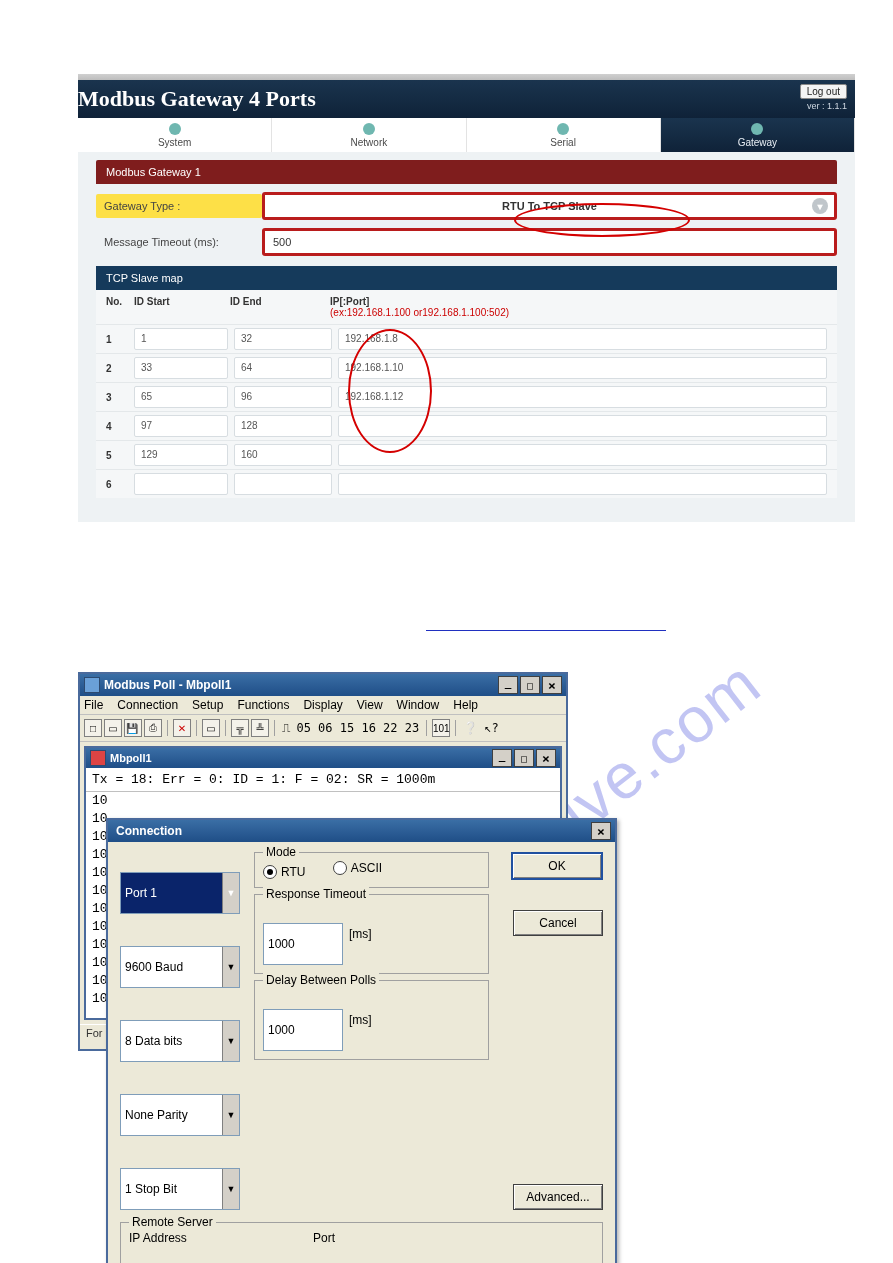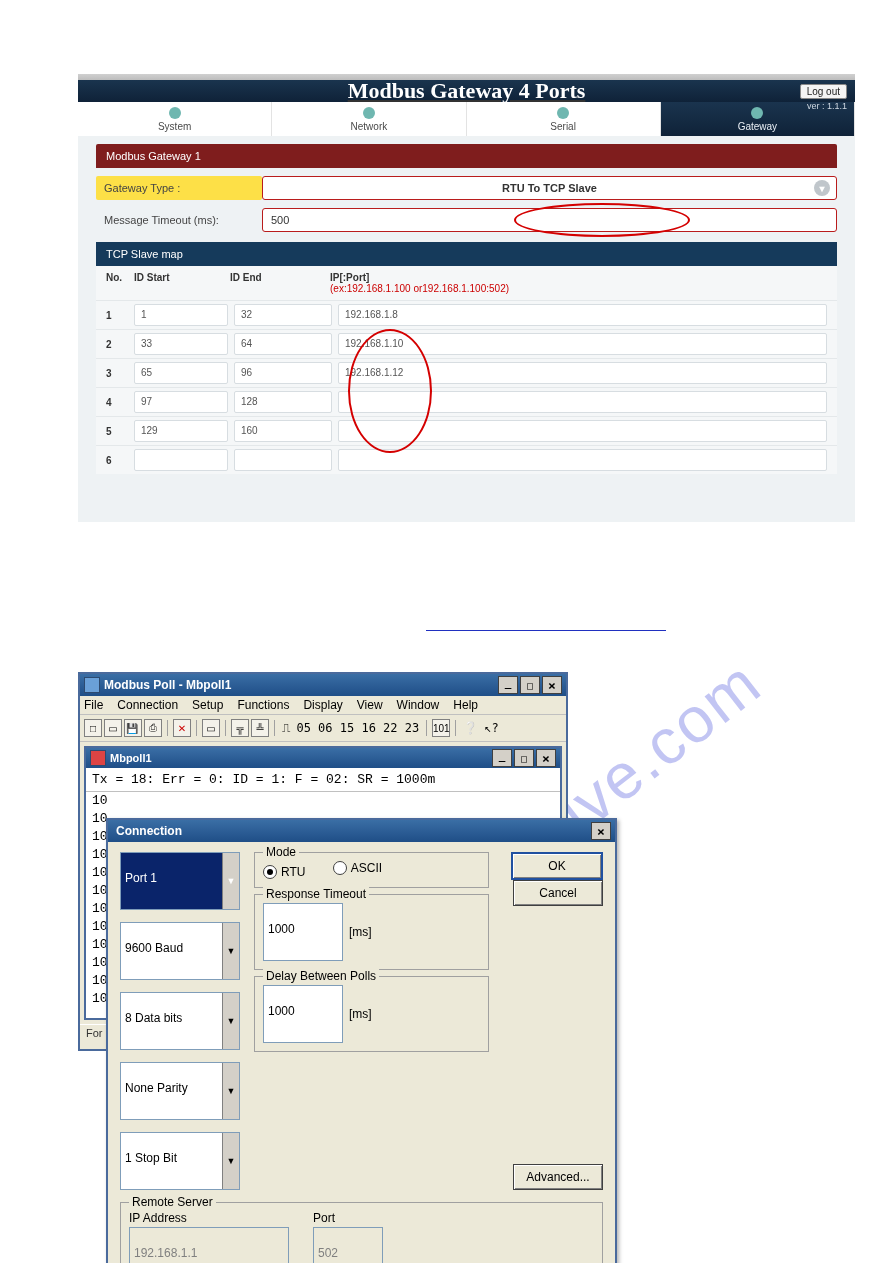--- a/index.html
+++ b/index.html
@@ -25,27 +25,26 @@
     height: 448px;
     background: #eef2f4;
     font-size: 11px;
     color: #333;
   }
   .shot1 .topstrip {
     height: 6px;
     background: linear-gradient(#d0d0d0,#bdbdbd);
   }
   .shot1 .titlebar {
-    height: 22px;
+    height: 38px;
     background: linear-gradient(#1a344e,#0f2238);
     display: flex;
     align-items: center;
-    justify-content: center;
+    justify-content: flex-start;
     position: relative;
-    text-decoration: underline;
   }
   .shot1 .titlebar .title {
     color: #fff;
     font-family: "Times New Roman", serif;
     font-weight: bold;
     font-size: 22px;
   }
   .shot1 .titlebar .right {
     position: absolute;
     right: 8px;
@@ -115,21 +114,21 @@
     color: #444;
     padding: 6px 8px;
   }
   .shot1 .formrow .lbl.light {
     background: #fde047;
     border-radius: 2px;
   }
   .shot1 .formrow .val {
     flex: 1;
     background: #fff;
-    border: 1px solid #b91c1c;
+    border: 3px solid #b91c1c;
     border-radius: 3px;
     padding: 5px 8px;
     font-size: 11px;
     color: #333;
     position: relative;
   }
   .shot1 .formrow .val.center {
     text-align: center;
     font-weight: bold;
   }
@@ -352,23 +351,25 @@
   }
   .dlgConn .body {
     padding: 10px 12px 14px 12px;
     position: relative;
   }
   .combo, .txtbox {
     border: 1px solid #7f9db9;
     background: #fff;
     height: 20px;
     font-size: 12px;
-    padding: 18px 4px;
-    display: flex;
+    padding: 10px 4px;
+    display: flex;
+    align-items: center;
     position: relative;
+    margin-top: 20px;
   }
   .combo .arrow {
     position: absolute;
     right: 0; top: 0;
     width: 16px; height: 100%;
     background: #d4d0c8;
     border-left: 1px solid #808080;
     display: flex;
     align-items: center;
     justify-content: center;
@@ -652,21 +653,21 @@
           </div>
           <div class="fieldset">
             <span class="legend">Delay Between Polls</span>
             <div style="display:flex; align-items:center;">
               <div class="txtbox" style="width:70px;">1000</div>
               <span class="ms">[ms]</span>
             </div>
           </div>
         </div>
 
-        <div style="width:100px; display:flex; flex-direction:column; gap:0; align-items:flex-end;">
+        <div style="width:100px; display:flex; flex-direction:column; gap:30px; align-items:flex-end;">
           <div class="btn def">OK</div>
           <div class="btn">Cancel</div>
           <div style="flex:1;"></div>
           <div class="btn">Advanced...</div>
         </div>
       </div>
 
       <div class="fieldset" style="margin-top:12px;">
         <span class="legend">Remote Server</span>
         <div style="display:flex; gap:24px;">

